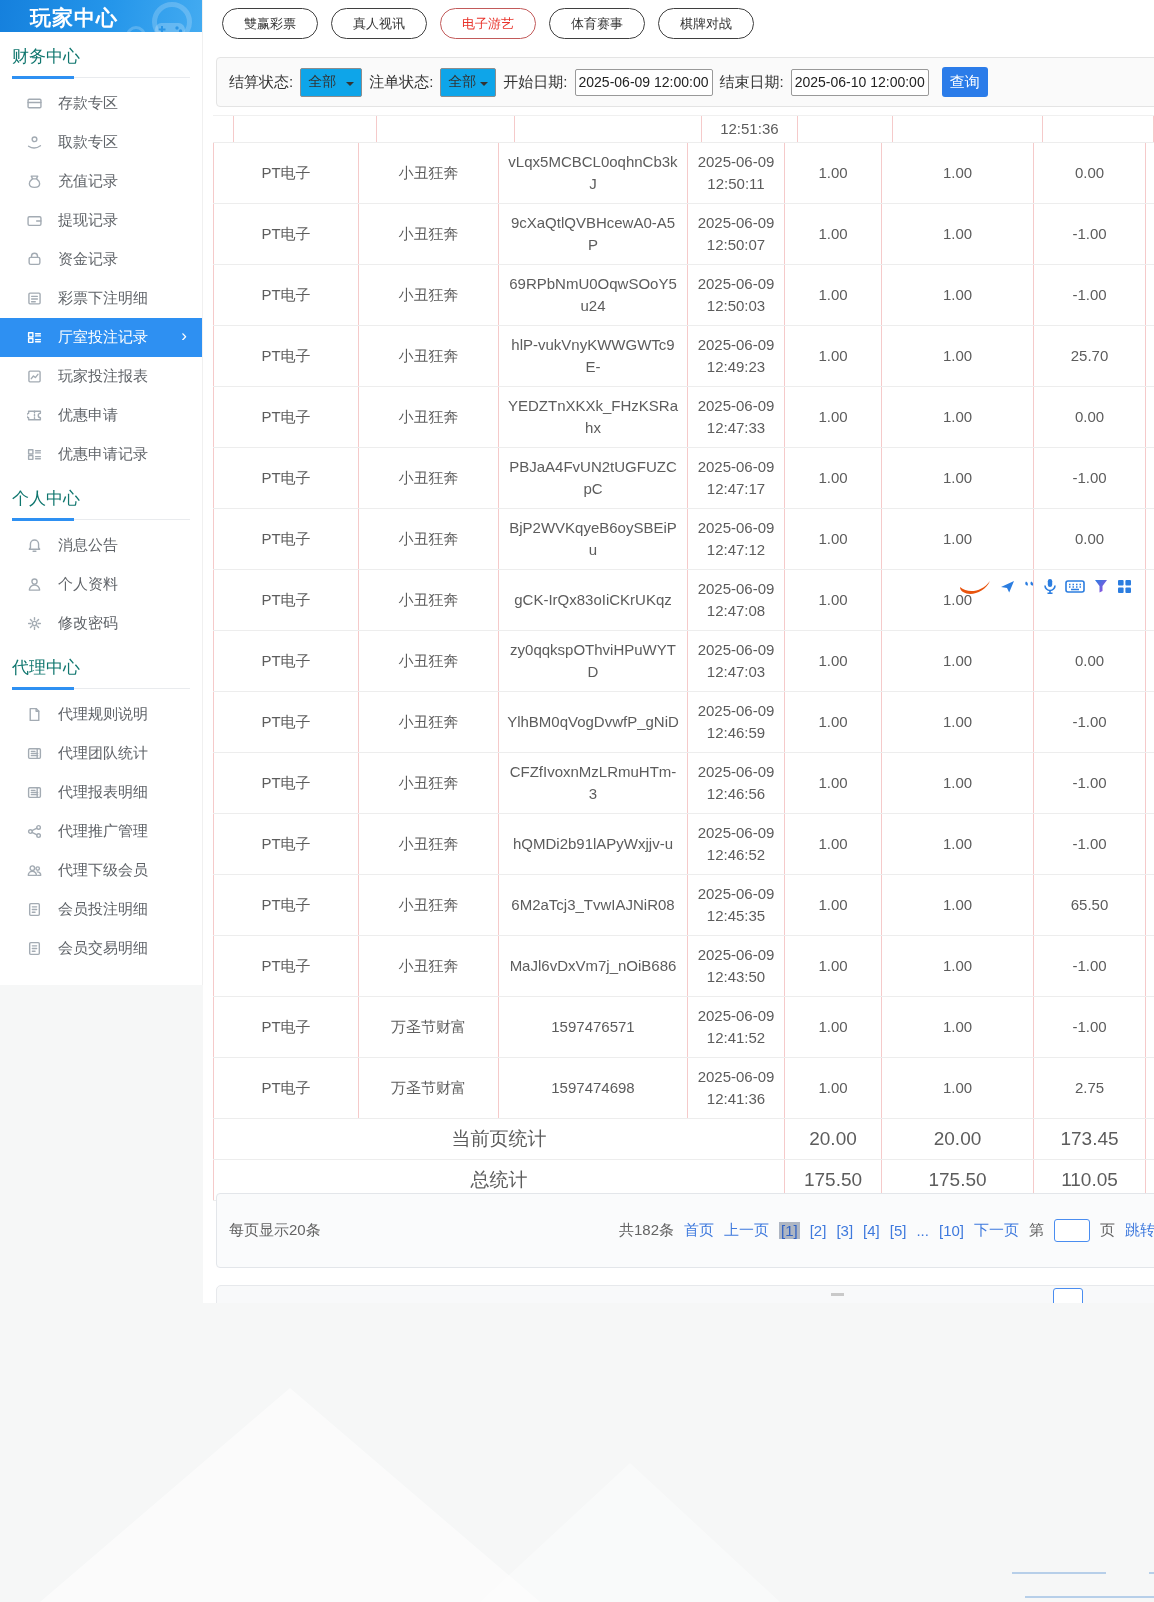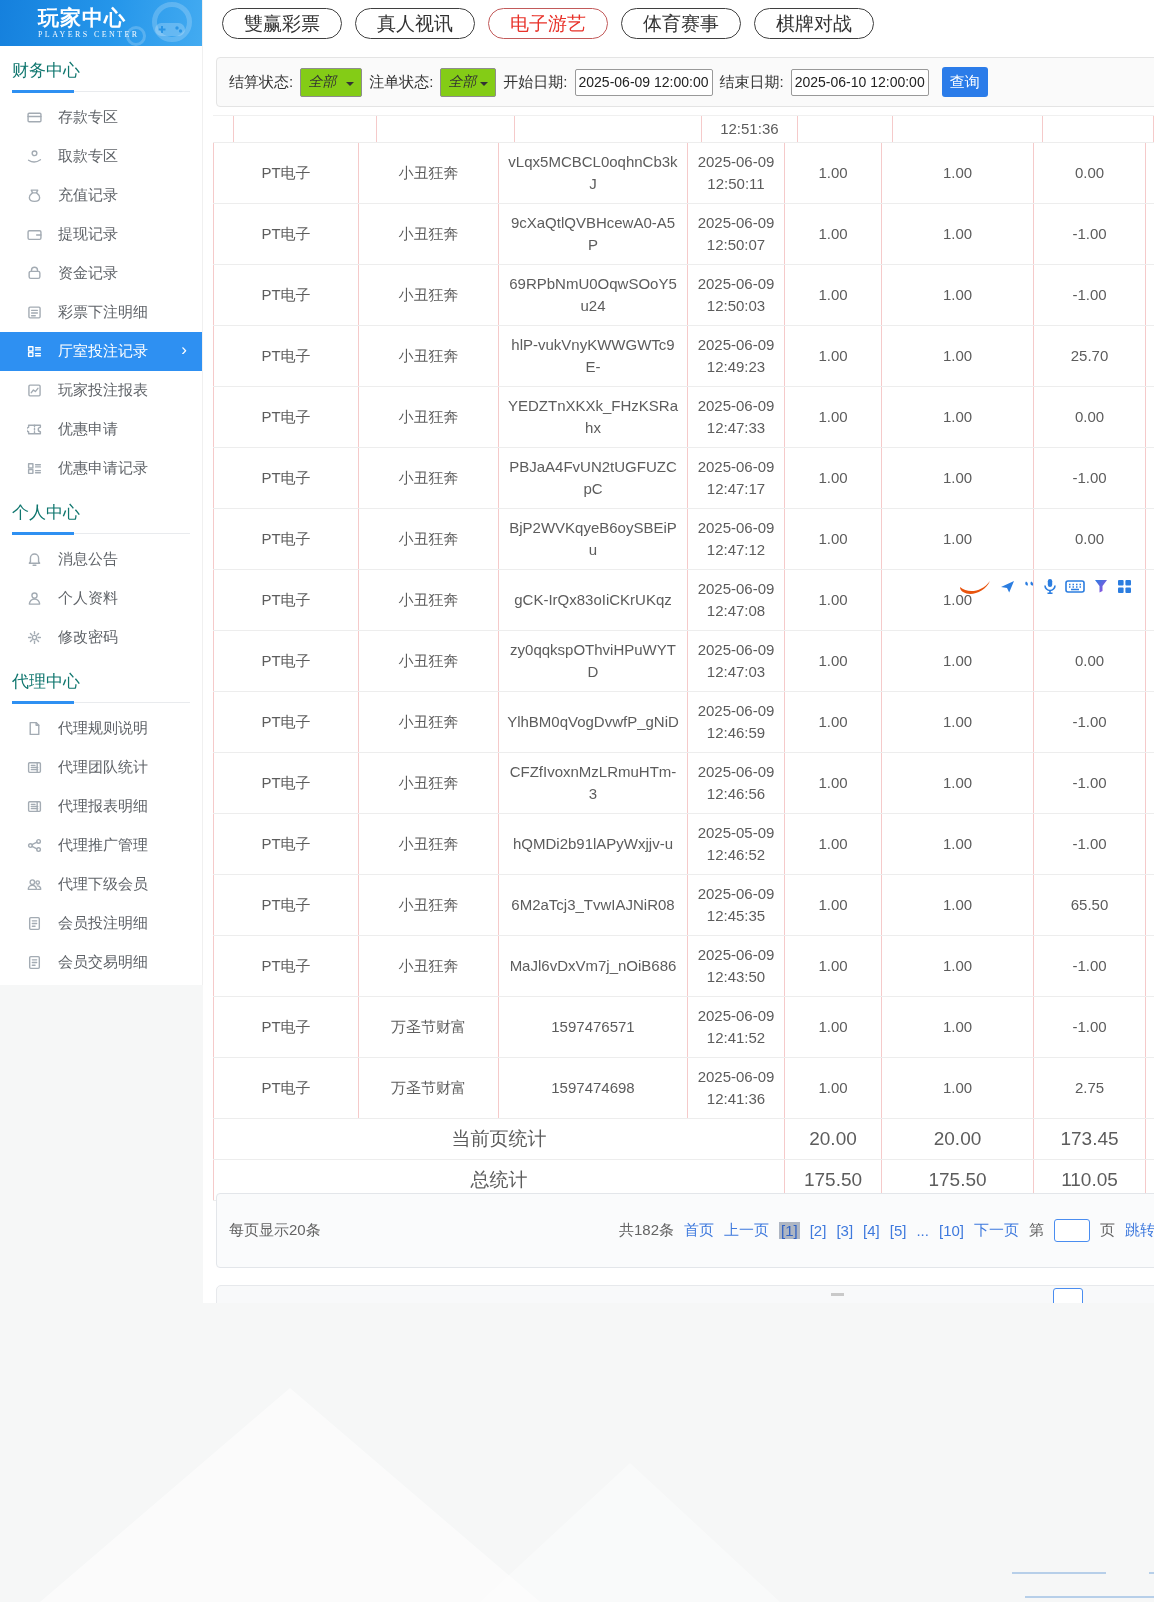--- a/index.html
+++ b/index.html
@@ -2,52 +2,52 @@
 <html><head>
 <meta charset="utf-8">
 <style>
   html,body{margin:0;padding:0;}
   .canvas{position:relative;width:1154px;height:1602px;background:#fff;overflow:hidden;
           font-family:"Liberation Sans","DejaVu Sans",sans-serif;}
 
   
   .sidebar{position:absolute;left:0;top:0;width:203px;height:985px;background:#fff;
            border-right:1px solid #f0f0f0;box-sizing:border-box;z-index:2;}
-  .brand{height:46px;background:linear-gradient(100deg,#1580dd 0%,#2596ea 55%,#43abf1 100%);
-         position:relative;overflow:hidden;color:#fff;padding:6px 0 0 38px;box-sizing:border-box;font-family:Liberation Serif, serif;}
+  .brand{height:32px;background:linear-gradient(100deg,#1580dd 0%,#2596ea 55%,#43abf1 100%);
+         position:relative;overflow:hidden;color:#fff;padding:6px 0 0 30px;box-sizing:border-box;}
   .brand-title{font-size:21px;font-weight:bold;letter-spacing:1px;line-height:24px;}
   .brand-sub{font-size:8px;letter-spacing:2.4px;opacity:.95;}
   .deco-ring{position:absolute;border-radius:50%;border:5px solid rgba(255,255,255,.20);}
   .ring1{width:30px;height:30px;right:10px;top:2px;}
   .ring2{width:14px;height:14px;right:56px;top:26px;border-width:3px;}
   .gamepad{position:absolute;right:16px;top:20px;opacity:.45;}
   .side-title{margin:13px 0 0 12px;font-size:17px;color:#0f766e;}
   .side-rule{margin:9px 0 6px 12px;width:178px;height:1px;background:#e9ebee;position:relative;}
   .side-rule::before{content:"";position:absolute;left:0;top:-1px;width:62px;height:3px;background:#2e90f2;}
   .side-item{height:39px;display:flex;align-items:center;padding-left:27px;color:#5f6368;
              font-size:15px;cursor:pointer;position:relative;}
   .side-item .icn{width:16px;height:16px;margin-right:15px;color:#a3abb3;display:inline-flex;}
   .side-item .icn svg{width:15px;height:15px;}
   .side-item.active{background:#2e90f2;color:#fff;}
   .side-item.active .icn{color:#fff;}
   .side-item .chev{position:absolute;right:15px;color:#fff;font-size:17px;top:8px;}
 
   
   .tabs{position:absolute;left:222px;top:8px;display:flex;gap:13px;z-index:1;}
   .tab{height:31px;padding:4px 21px;border:1.5px solid #3f3f3f;border-radius:17px;display:flex;
-       align-items:center;font-size:19px;color:#333;background:#fff;box-sizing:border-box;cursor:pointer;}
+       align-items:center;font-size:13px;color:#333;background:#fff;box-sizing:border-box;cursor:pointer;}
   .tab.active{color:#e8322a;border-color:#c25a5a;}
 
   
   .filterbar{position:absolute;left:216px;top:57px;width:950px;height:50px;background:#fafafa;
              border:1px solid #e4e4e4;border-radius:4px;display:flex;align-items:center;
              padding-left:12px;box-sizing:border-box;gap:7px;font-size:15px;color:#333;z-index:1;}
   .flabel{white-space:nowrap;}
-  .fselect{height:27px;border:1px solid #8d8d8d;background:#84cc16;display:flex;align-items:center;
-           padding:0 7px;font-size:14px;gap:10px;border-radius:2px;cursor:pointer;font-style:italic;}
+  .fselect{height:27px;border:1px solid #8d8d8d;background:#0ea5e9;display:flex;align-items:center;
+           padding:0 7px;font-size:14px;gap:10px;border-radius:2px;cursor:pointer;}
   .fselect.narrow{gap:4px;}
   .caret{width:0;height:0;border:4px solid transparent;border-top-color:#333;margin-top:7px;}
   .finput{height:25px;border:1px solid #999;background:#fff;font-size:14px;width:136px;
           text-align:center;color:#222;border-radius:2px;font-family:inherit;padding:0;}
   .qbtn{height:30px;width:46px;background:#2b7ce9;color:#fff;border:none;border-radius:3px;
         font-size:15px;margin-left:6px;cursor:pointer;font-family:inherit;}
 
   
   .tbl{position:absolute;left:213px;top:115px;width:941px;border-top:1px solid #f0f0f0;z-index:1;}
   .trow{display:flex;border-bottom:1px solid #ededed;height:60px;}
@@ -456,21 +456,21 @@
           <div class="c3">2025-06-09 12:46:56</div>
           <div class="c4">1.00</div>
           <div class="c5">1.00</div>
           <div class="c6">-1.00</div>
           <div class="c7"></div>
         </div>
         <div class="trow">
           <div class="c0">PT电子</div>
           <div class="c1">小丑狂奔</div>
           <div class="c2">hQMDi2b91lAPyWxjjv-u</div>
-          <div class="c3">2025-05-09 12:46:52</div>
+          <div class="c3">2025-06-09 12:46:52</div>
           <div class="c4">1.00</div>
           <div class="c5">1.00</div>
           <div class="c6">-1.00</div>
           <div class="c7"></div>
         </div>
         <div class="trow">
           <div class="c0">PT电子</div>
           <div class="c1">小丑狂奔</div>
           <div class="c2">6M2aTcj3_TvwIAJNiR08</div>
           <div class="c3">2025-06-09 12:45:35</div>

